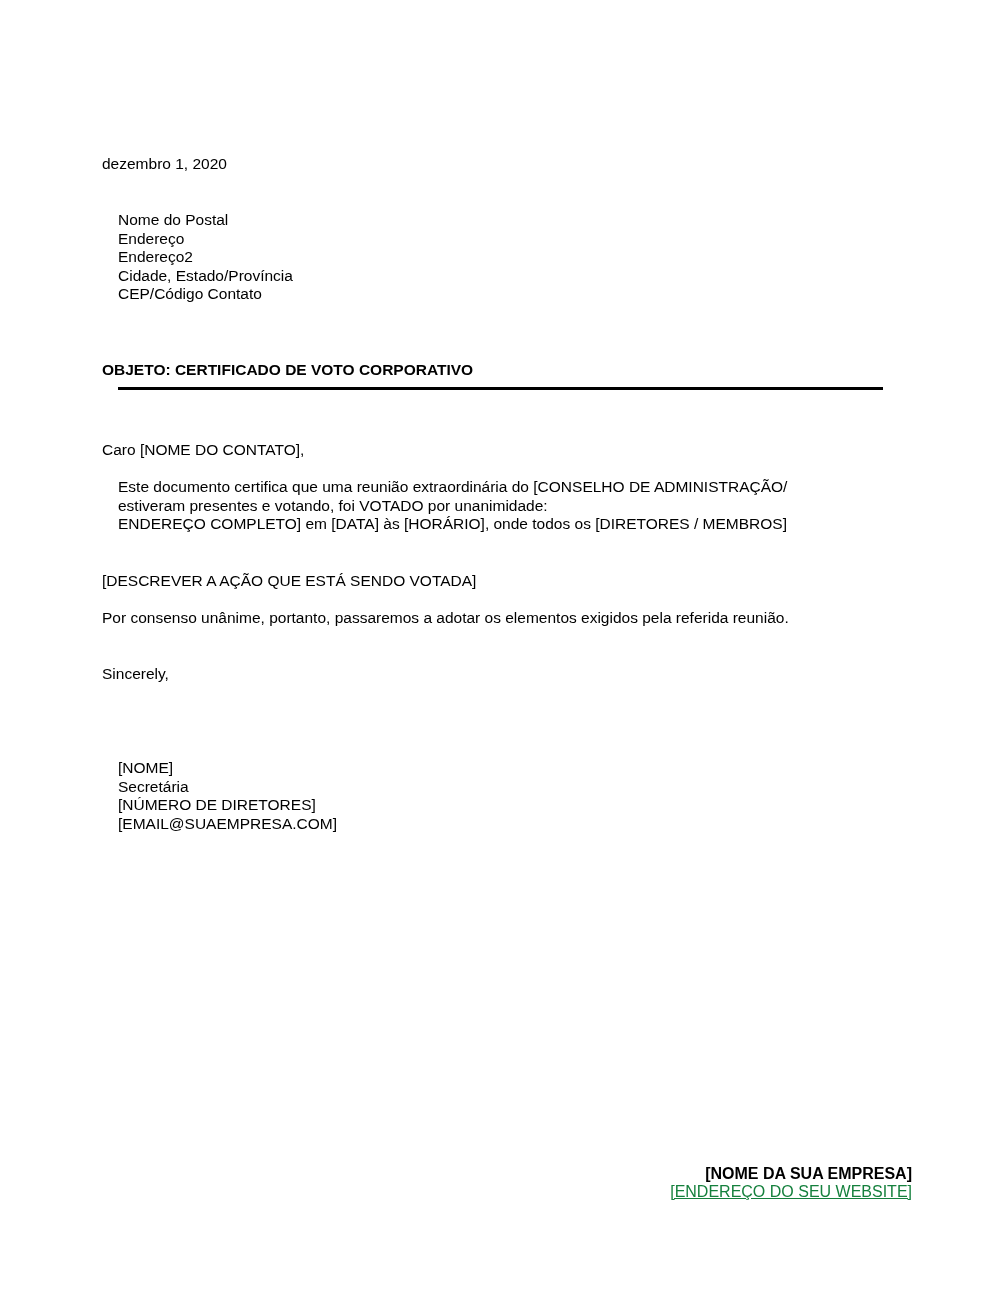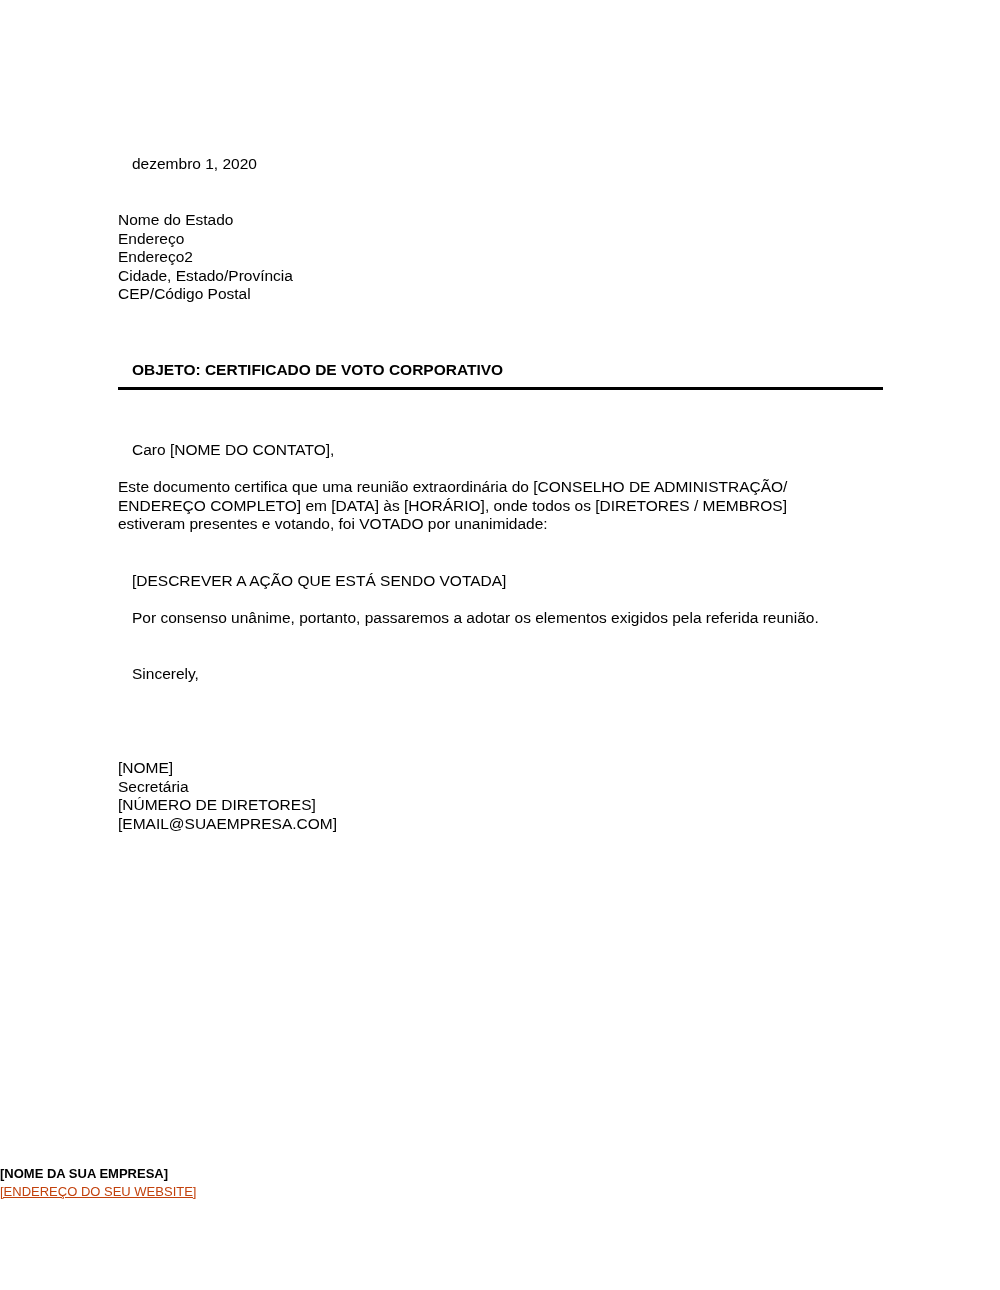--- a/index.html
+++ b/index.html
@@ -1,52 +1,52 @@
 <!DOCTYPE html>
 <html><head>
   <meta charset="utf-8">
   <style>
     html, body { margin: 0; padding: 0; background: #ffffff; }
     body {
       width: 1000px; height: 1290px; position: relative; overflow: hidden;
       font-family: "Liberation Sans", sans-serif; color: #000; font-size: 15.5px;
     }
-    .line { position: absolute; left: 132px; white-space: nowrap; line-height: 18.5px; }
+    .line { position: absolute; left: 102px; white-space: nowrap; line-height: 18.5px; }
     .block { position: absolute; left: 118px; line-height: 18.5px; }
     .block div { white-space: nowrap; }
     .subject { font-weight: bold; }
     .rule { position: absolute; left: 118px; width: 765px; height: 3px; background: #000; top: 387px; }
     .para { position: absolute; left: 118px; width: 770px; line-height: 18.5px; }
     .para div { white-space: nowrap; }
-    .footer { position: absolute; left: 0; width: 912px; top: 1165px; text-align: left; font-size: 13px; line-height: 18px; }
+    .footer { position: absolute; left: 0; width: 912px; top: 1165px; text-align: right; font-size: 16px; line-height: 18px; }
     .footer .company { font-weight: bold; }
-    .footer a { color: #c2410c; text-decoration: underline; }
+    .footer a { color: #15803d; text-decoration: underline; }
   </style>
 </head>
 <body>
 
 <div class="line" style="top:155px;">dezembro 1, 2020</div>
 
 <div class="block" style="top:211px;">
-  <div>Nome do Estado</div>
+  <div>Nome do Postal</div>
   <div>Endereço</div>
   <div>Endereço2</div>
   <div>Cidade, Estado/Província</div>
-  <div>CEP/Código Postal</div>
+  <div>CEP/Código Contato</div>
 </div>
 
 <div class="line subject" style="top:361px;">OBJETO: CERTIFICADO DE VOTO CORPORATIVO</div>
 <div class="rule"></div>
 
 <div class="line" style="top:441px;text-align:right;">Caro [NOME DO CONTATO],</div>
 
 <div class="para" style="top:478px;">
   <div>Este documento certifica que uma reunião extraordinária do [CONSELHO DE ADMINISTRAÇÃO/</div>
+  <div>estiveram presentes e votando, foi VOTADO por unanimidade:</div>
   <div>ENDEREÇO COMPLETO] em  [DATA] às [HORÁRIO], onde todos os [DIRETORES / MEMBROS]</div>
-  <div>estiveram presentes e votando, foi VOTADO por unanimidade:</div>
 </div>
 
 <div class="line" style="top:572px;">[DESCREVER A AÇÃO QUE ESTÁ SENDO VOTADA]</div>
 
 <div class="line" style="top:609px;">Por consenso unânime, portanto, passaremos a adotar os elementos exigidos pela referida reunião.</div>
 
 <div class="line" style="top:665px;">Sincerely,</div>
 
 <div class="block" style="top:759px;">
   <div>[NOME]</div>

